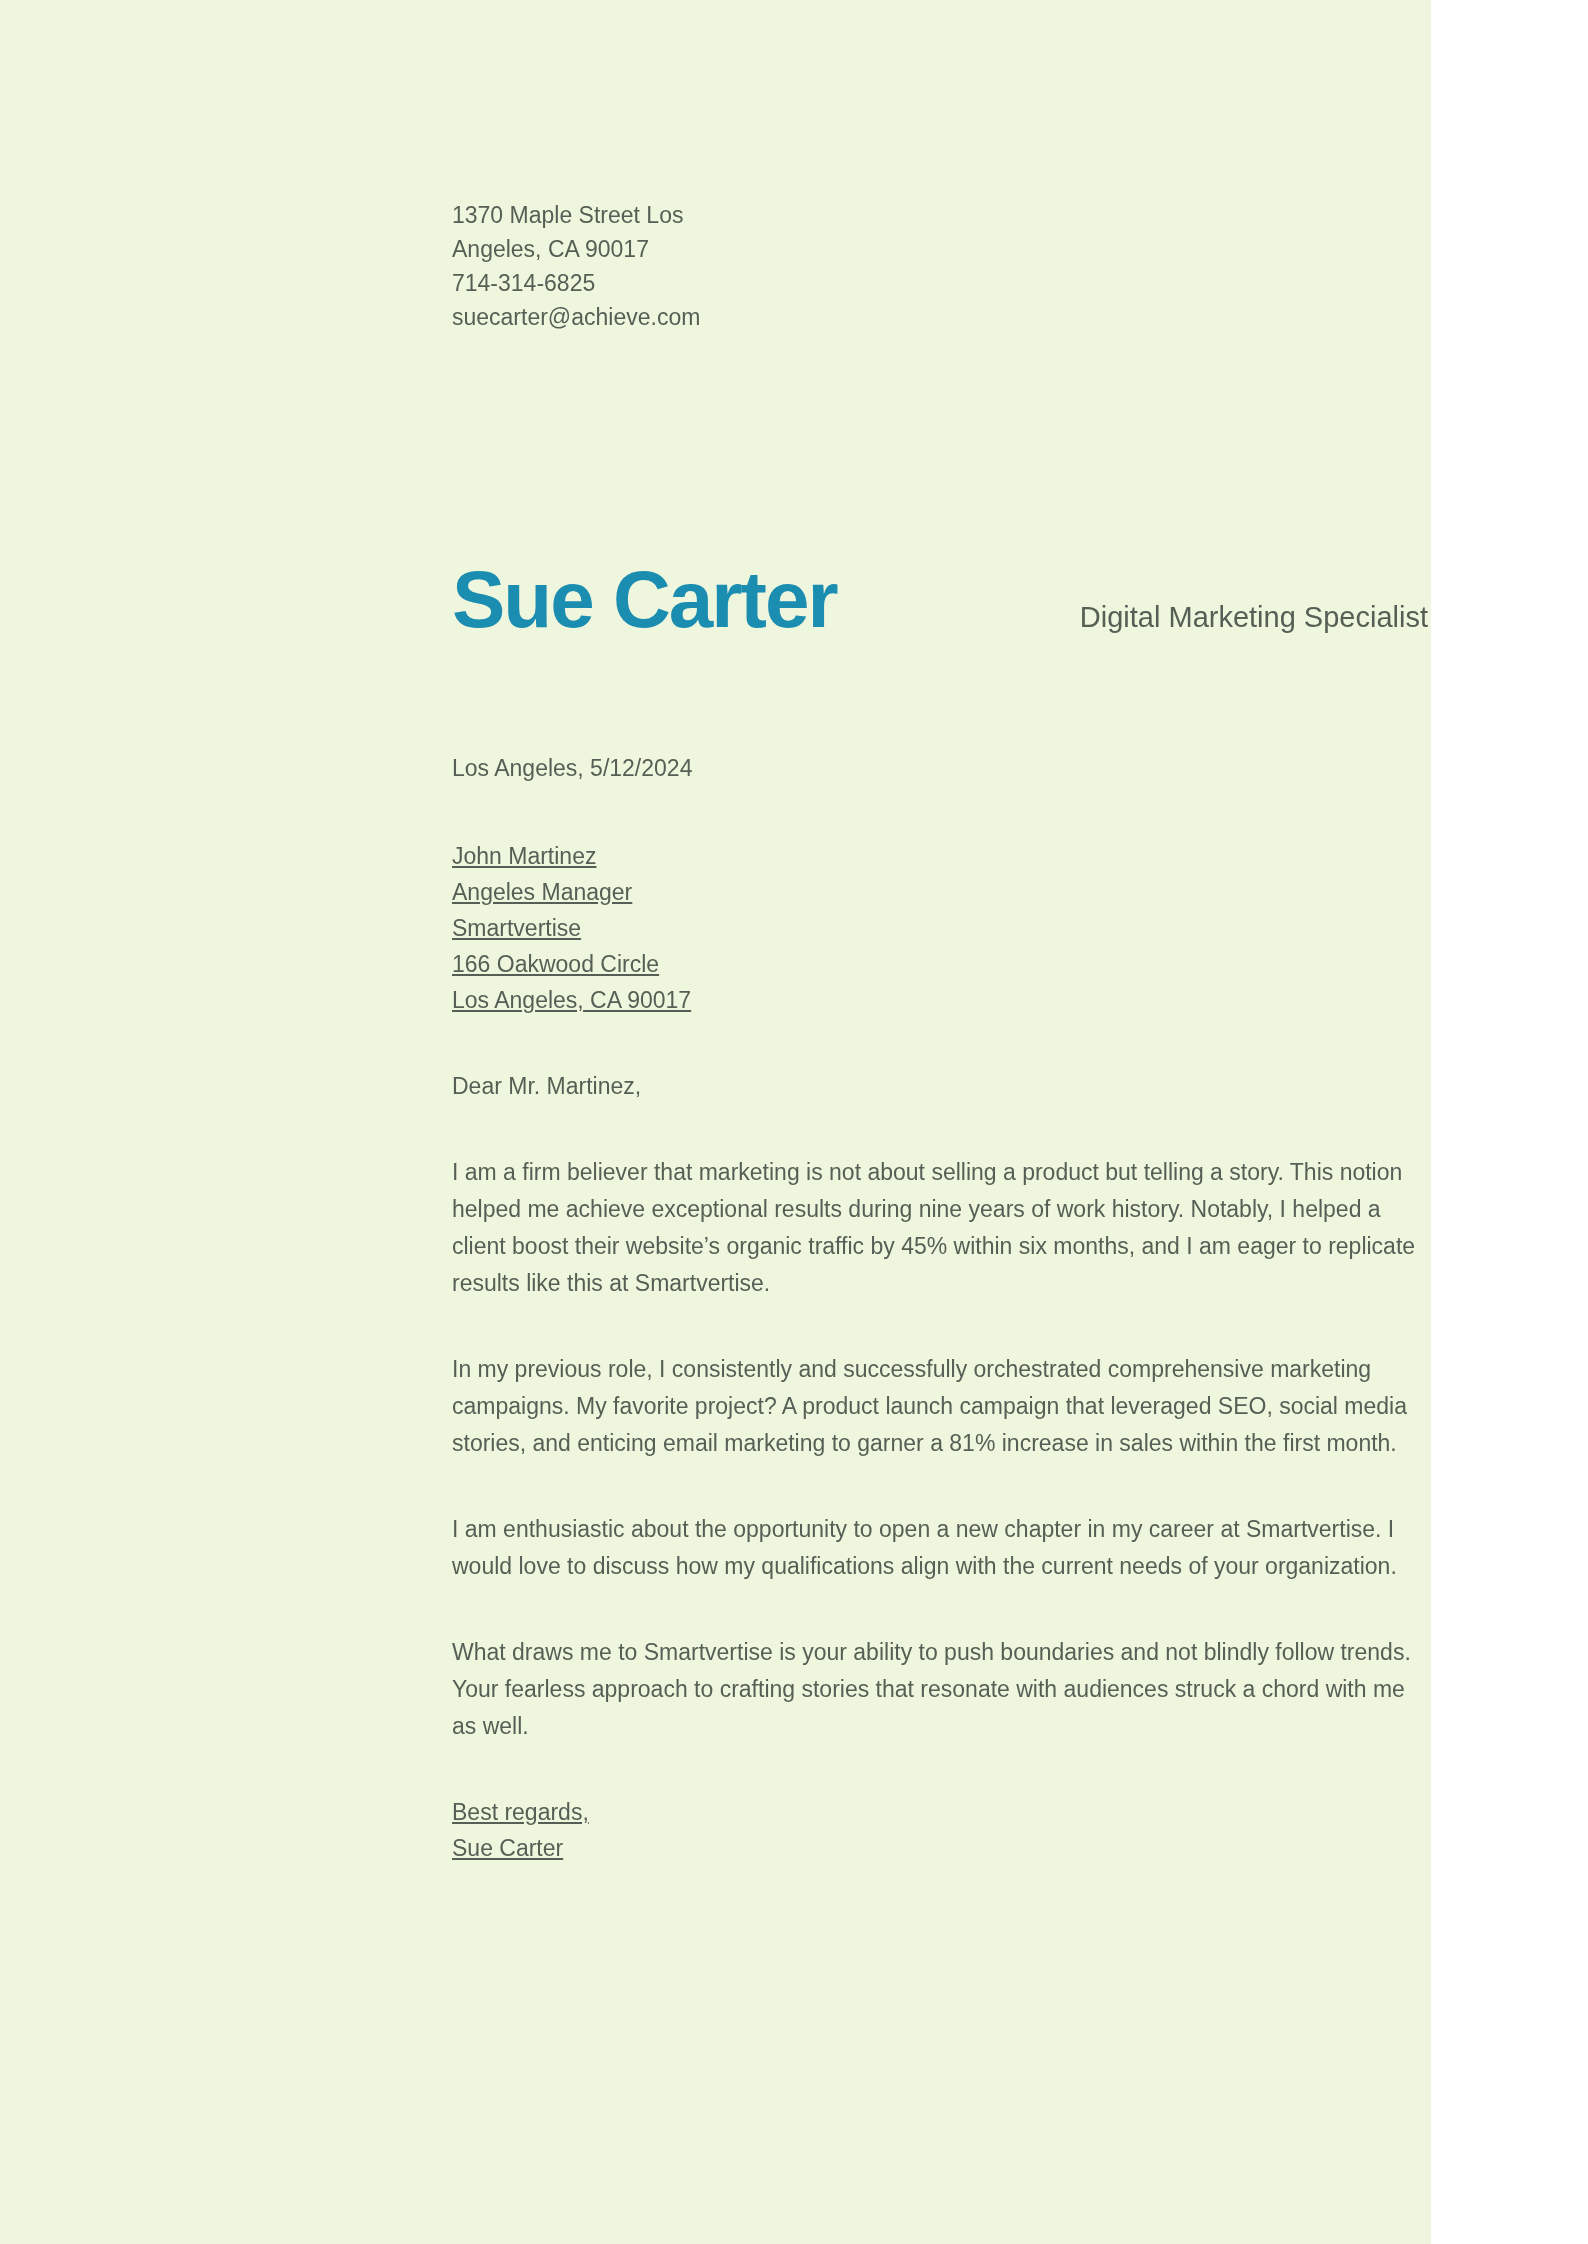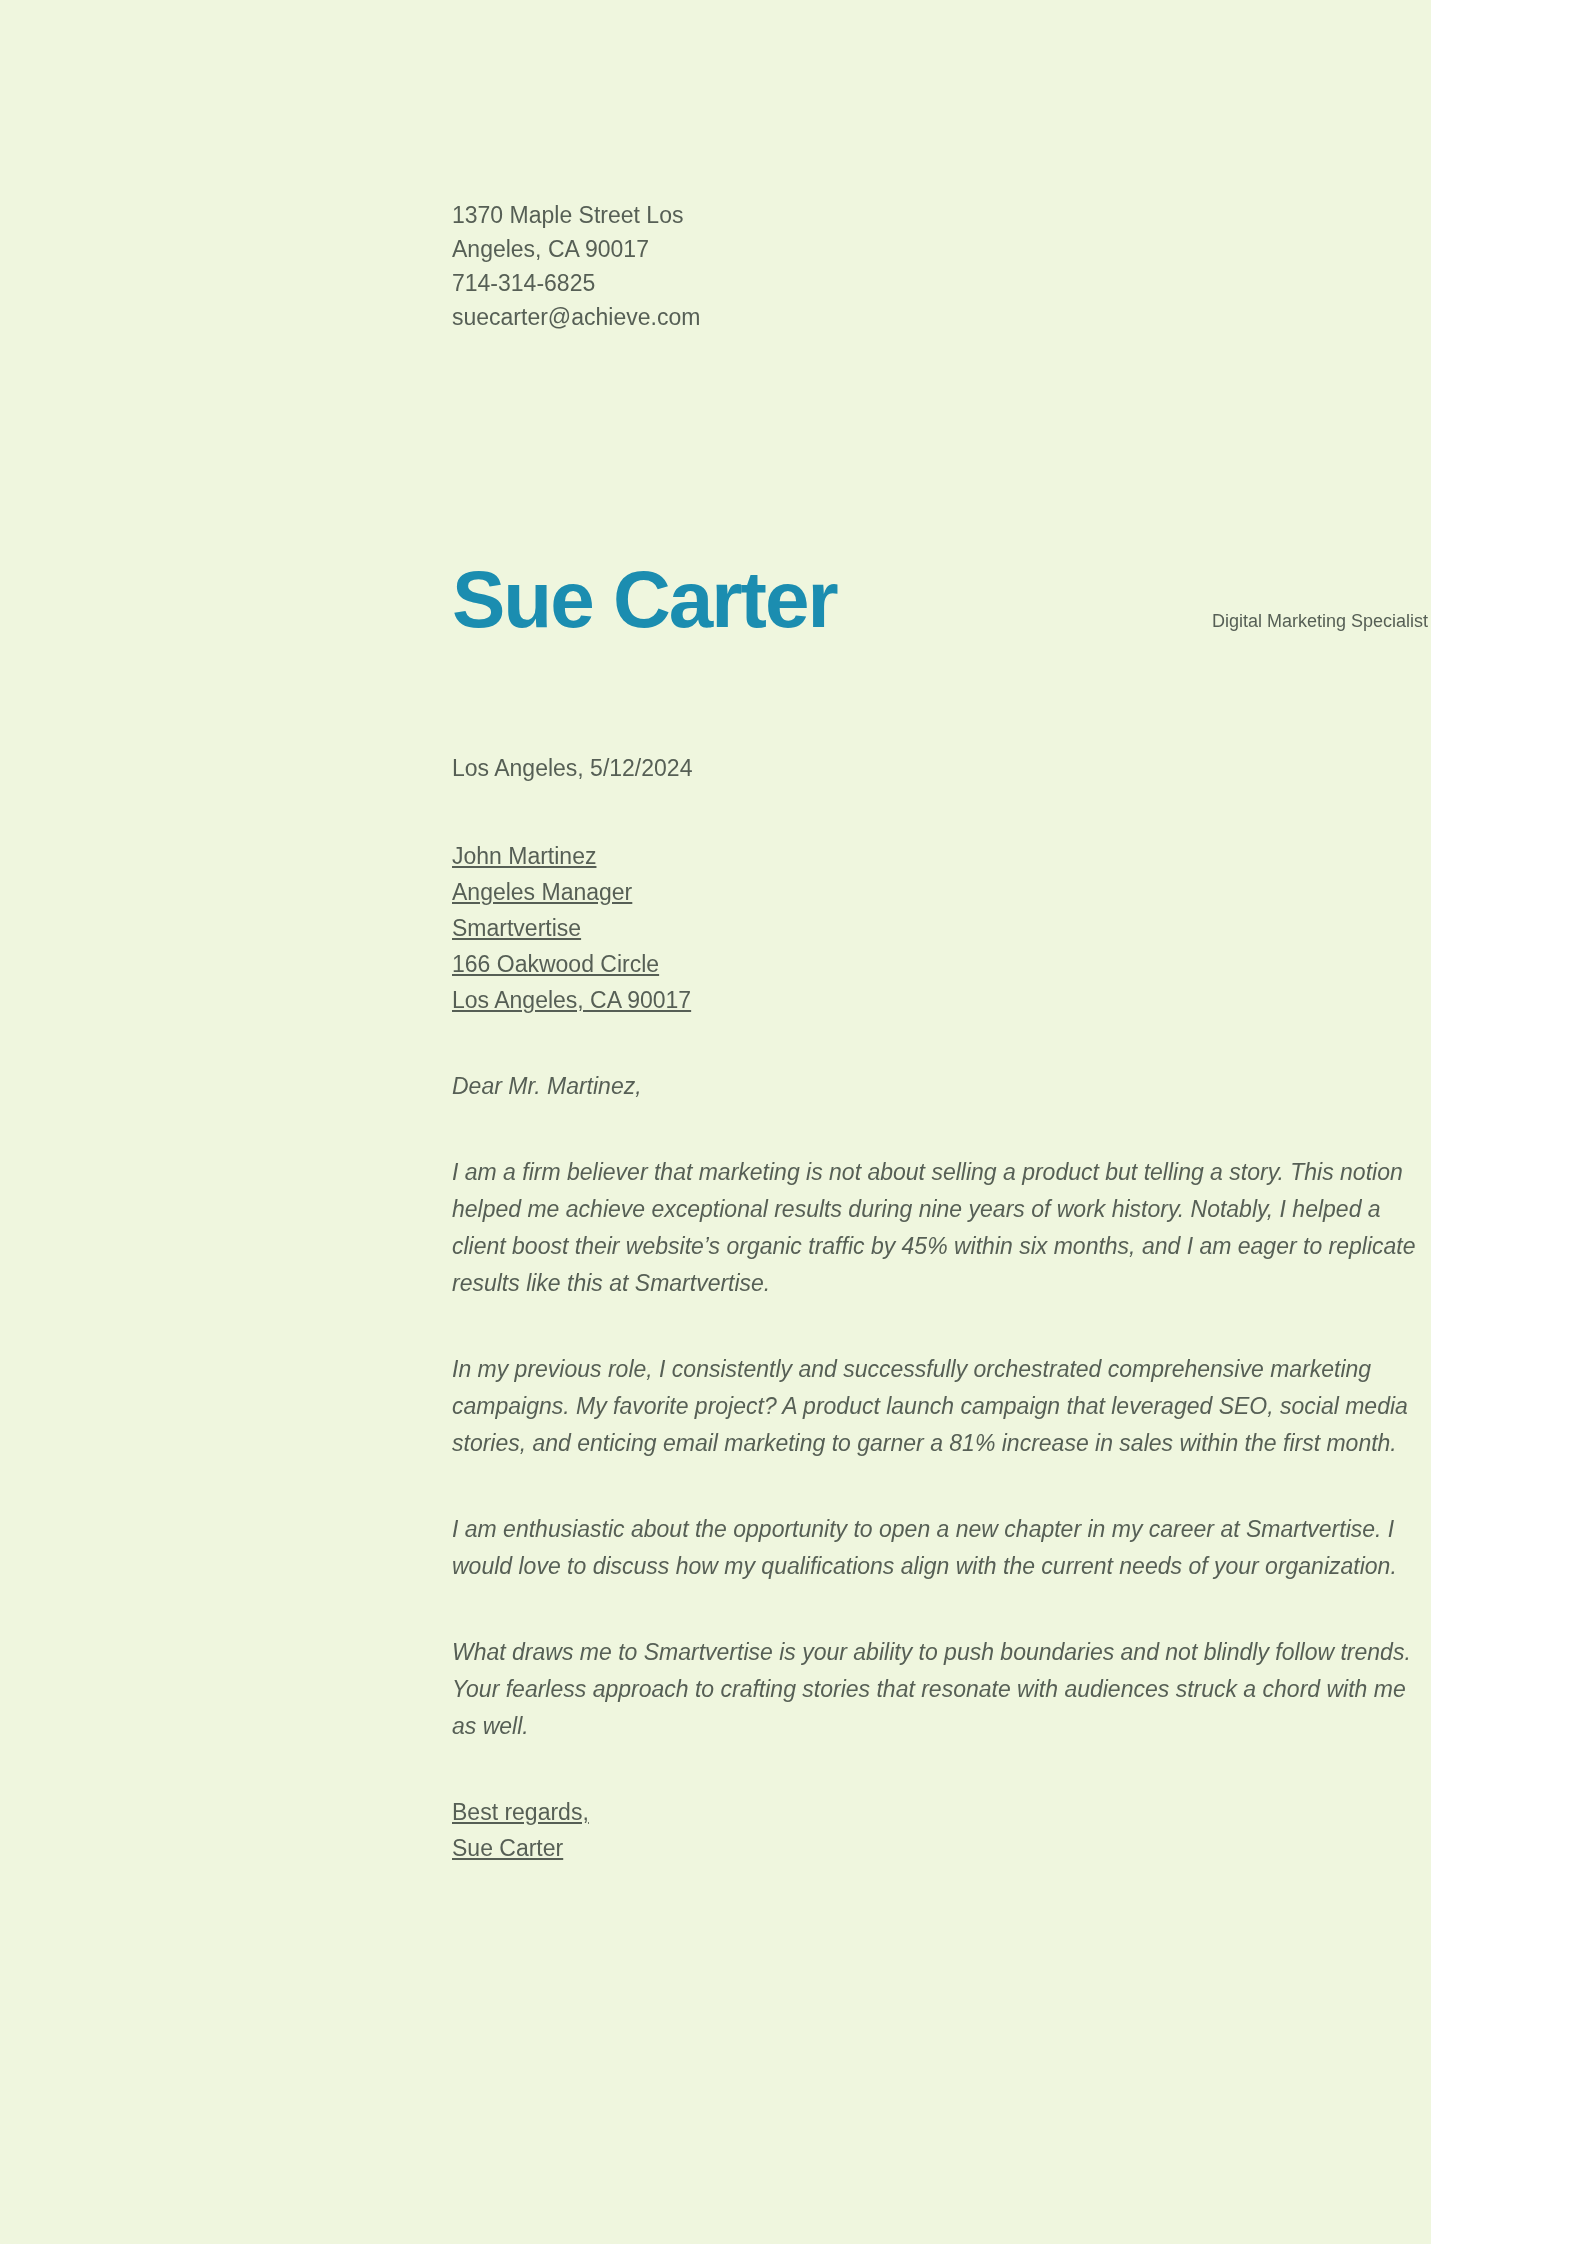--- a/index.html
+++ b/index.html
@@ -37,21 +37,21 @@
   }
   .person-name {
     font-size: 80px;
     line-height: 1.1;
     font-weight: 700;
     letter-spacing: -2px;
     color: #1B8DB0;
     white-space: nowrap;
   }
   .person-title {
-    font-size: 18px;
+    font-size: 29px;
     line-height: 34px;
     color: #565F55;
     white-space: nowrap;
   }
 
   .date-line {
     left: 452px;
     top: 750px;
     font-size: 23px;
     line-height: 36px;
@@ -67,21 +67,20 @@
 
   .letter-body {
     left: 452px;
     top: 1068px;
     width: 976px;
     font-size: 23px;
     line-height: 37px;
   }
   .letter-body p {
     margin: 0 0 49px 0;
-    font-style: italic;
   }
   .closing-line { line-height: 36px; text-decoration: underline; }
 </style>
 </head>
 <body>
 
 <div class="page">
 
   <div class="block contact">
     <div>1370 Maple Street Los Angeles, CA 90017</div>

